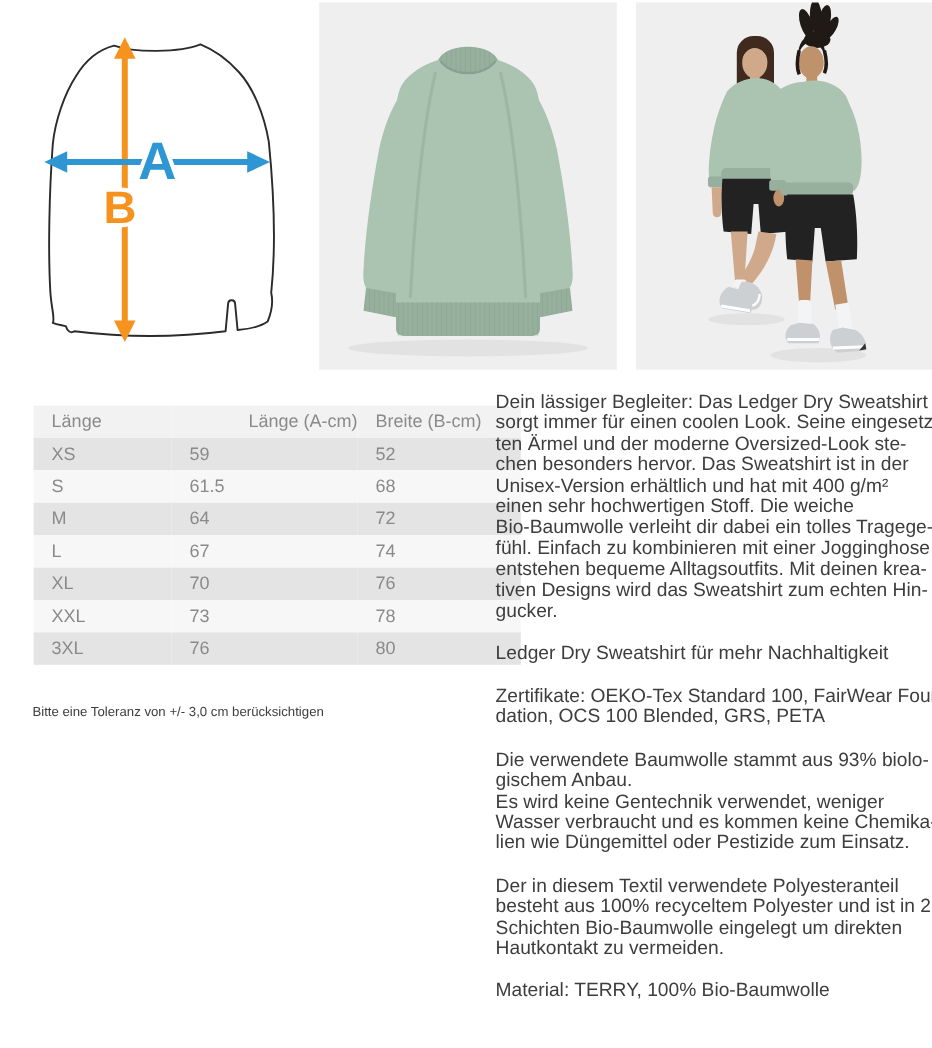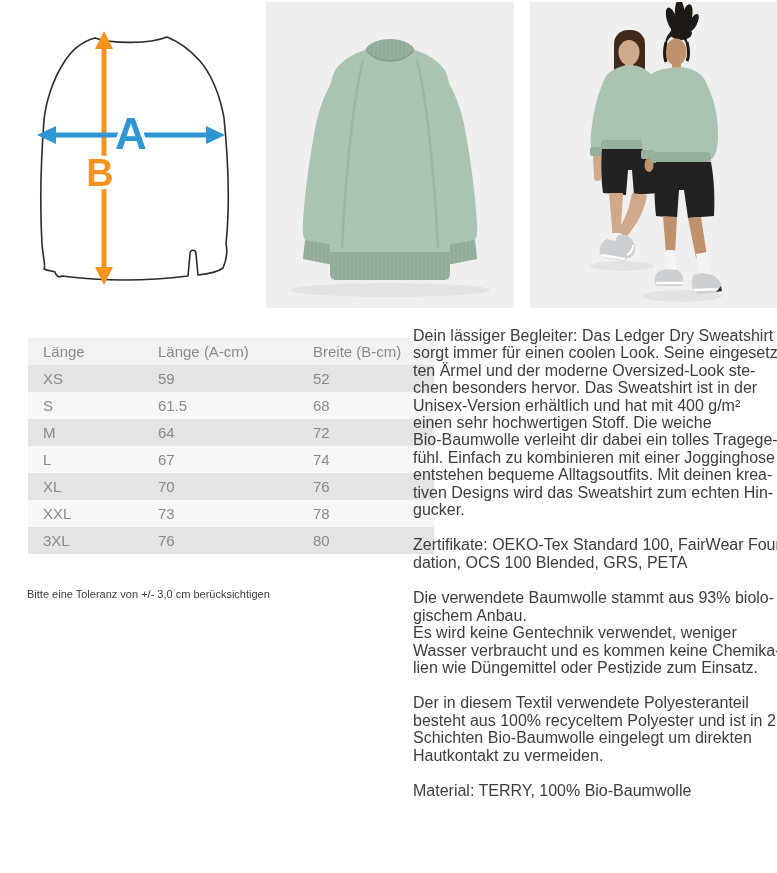--- a/index.html
+++ b/index.html
@@ -37,21 +37,21 @@
   .f-sock{fill:var(--sock_white);}
   .seam{stroke:#8fa996;stroke-width:2.5;fill:none;opacity:.5;}
 
   
   .size-table{
     position:absolute;left:28px;top:338px;width:361px;
     border-collapse:collapse;font-size:15px;color:var(--table_text);
     table-layout:fixed;
   }
   .size-table th{width:100px;background:var(--table_header_bg);font-weight:400;}
-  .size-table th.c2{width:140px;}
+  .size-table th.c2{width:140px;text-align:right;}
   .size-table th.c3{width:121px;}
   .size-table th,.size-table td{
     height:27px;text-align:left;padding:0 0 0 15px;vertical-align:middle;
   }
   .size-table tbody tr:nth-child(odd){background:var(--table_row_dark);}
   .size-table tbody tr:nth-child(even){background:var(--table_row_light);}
 
   .tolerance{
     position:absolute;left:27px;top:588px;margin:0;
     font-size:11px;color:var(--body_text);
@@ -256,20 +256,21 @@
 sorgt immer für einen coolen Look. Seine eingesetz-
 ten Ärmel und der moderne Oversized-Look ste-
 chen besonders hervor. Das Sweatshirt ist in der
 Unisex-Version erhältlich und hat mit 400 g/m²
 einen sehr hochwertigen Stoff. Die weiche
 Bio-Baumwolle verleiht dir dabei ein tolles Tragege-
 fühl. Einfach zu kombinieren mit einer Jogginghose
 entstehen bequeme Alltagsoutfits. Mit deinen krea-
 tiven Designs wird das Sweatshirt zum echten Hin-
 gucker.</p>
+  <p>Ledger Dry Sweatshirt für mehr Nachhaltigkeit</p>
   <p>Zertifikate: OEKO-Tex Standard 100, FairWear Foun-
 dation, OCS 100 Blended, GRS, PETA</p>
   <p>Die verwendete Baumwolle stammt aus 93% biolo-
 gischem Anbau.
 Es wird keine Gentechnik verwendet, weniger
 Wasser verbraucht und es kommen keine Chemika-
 lien wie Düngemittel oder Pestizide zum Einsatz.</p>
   <p>Der in diesem Textil verwendete Polyesteranteil
 besteht aus 100% recyceltem Polyester und ist in 2
 Schichten Bio-Baumwolle eingelegt um direkten

